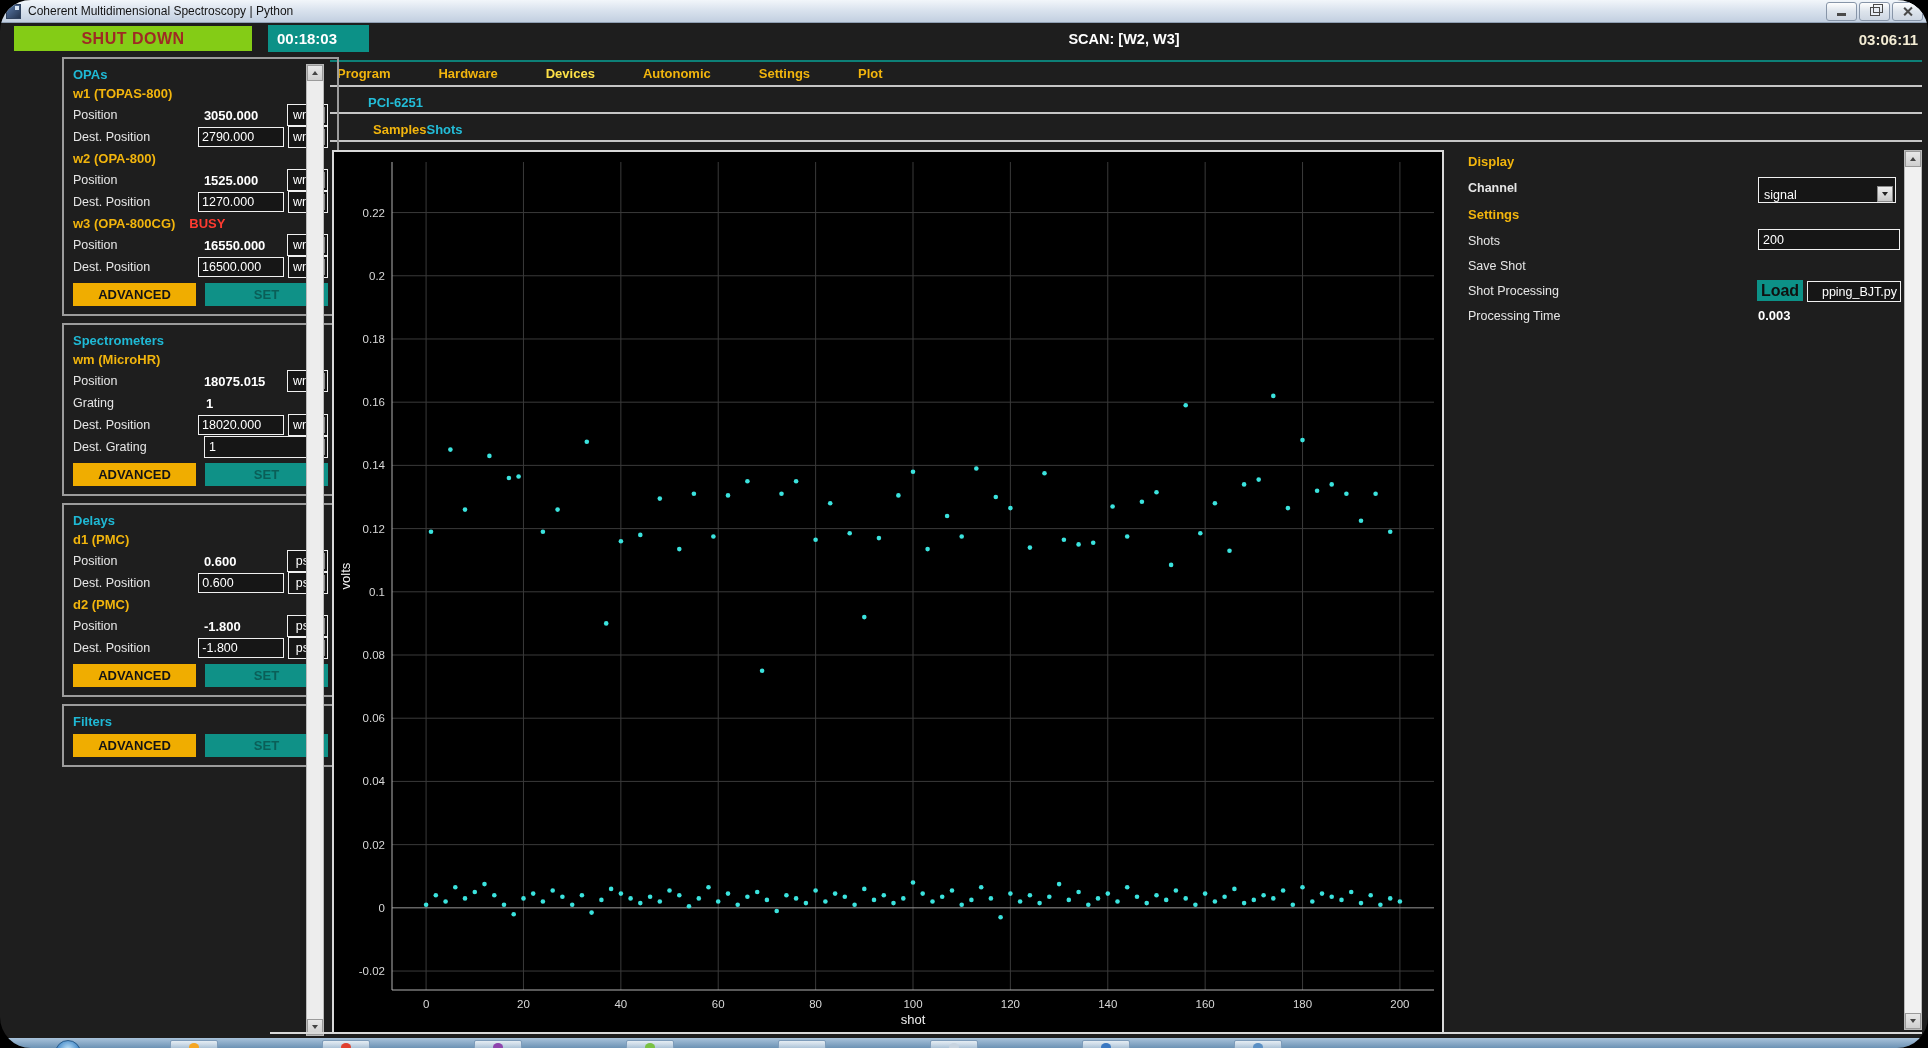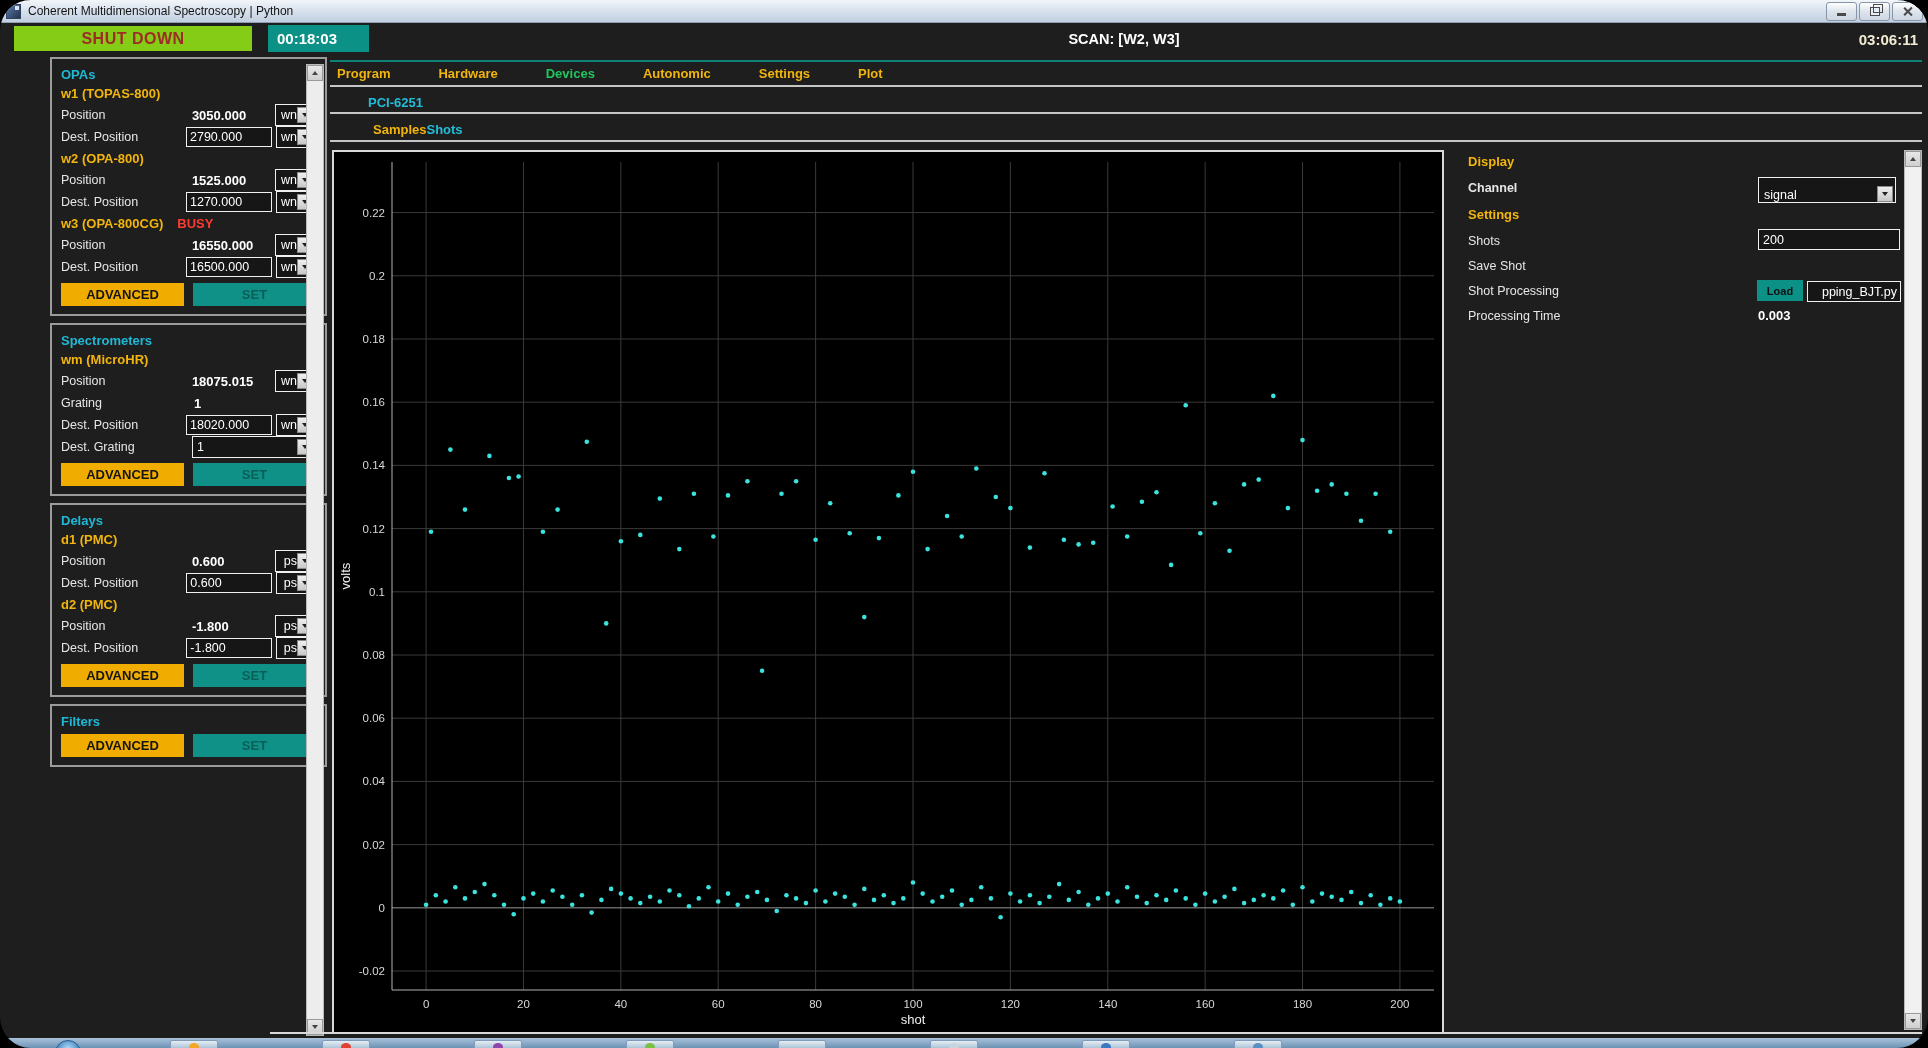--- a/index.html
+++ b/index.html
@@ -27,26 +27,26 @@
   .timer{position:absolute;left:268px;top:25px;width:101px;height:27px;background:#0c9187;
     color:#fff;font-weight:bold;font-size:15px;display:flex;align-items:center;padding-left:9px;box-sizing:border-box;}
   .scan{position:absolute;left:924px;top:31px;width:400px;text-align:center;color:#fff;font-weight:bold;font-size:14.5px;}
   .clock{position:absolute;left:1832px;top:31px;width:86px;text-align:right;color:#f3ecd4;font-weight:bold;font-size:15px;}
   
   .tealline{position:absolute;left:330px;right:6px;top:60px;height:2px;background:#0d8077;}
   .hline{position:absolute;left:330px;right:6px;height:2px;background:#c6c6c6;}
   
   .menurow{position:absolute;left:330px;top:66px;display:flex;gap:48px;padding-left:7px;font-size:13px;font-weight:bold;}
   .menurow .mi{color:#f2b50d;cursor:default;}
-  .menurow .mi.active{color:#22c55e;}
+  .menurow .mi.active{color:#fde047;}
   .pcirow{position:absolute;left:330px;top:95px;padding-left:38px;font-size:13px;font-weight:bold;color:#23bdd8;}
   .tabrow{position:absolute;left:330px;top:122px;display:flex;padding-left:43px;font-size:13px;font-weight:bold;}
   .tabrow .ti{color:#f2b50d;}.tabrow .ti.active{color:#23bdd8;}
   
-  .sidebar{position:absolute;left:22px;top:57px;width:281px;padding-left:28px;}
+  .sidebar{position:absolute;left:34px;top:57px;width:281px;padding-left:28px;}
   .gbox{border:2px solid #9c9c9c;padding:5px 9px 8px 9px;margin-bottom:7px;box-sizing:border-box;width:277px;}
   .sect{color:#1fb9d5;font-weight:bold;font-size:13px;margin:3px 0 4px 0;}
   .sub{color:#f2b50d;font-weight:bold;font-size:13px;margin:3px 0;}
   .busy{color:#ff3b30;margin-left:14px;}
   .srow{display:flex;align-items:center;height:22px;}
   .lbl{width:133px;color:#e6e6e6;font-size:12.5px;}
   .val{width:80px;color:#fff;font-weight:bold;font-size:13px;white-space:nowrap;overflow:hidden;}
   .tinput{width:78px;height:18px;background:#161616;border:1px solid #f0f0f0;color:#fff;font-size:12.5px;
     font-family:"Liberation Sans",sans-serif;padding:0 3px;box-sizing:content-box;}
   .usel{margin-left:4px;width:40px;height:20px;border:1px solid #f0f0f0;background:#161616;display:flex;align-items:center;text-align:right;}
@@ -71,21 +71,21 @@
     border:2px solid #d9d9d9;}
   
   .rp-label{position:absolute;color:#e6e6e6;font-size:12.5px;}
   .rp-head{position:absolute;color:#f2b50d;font-weight:bold;font-size:13px;}
   .rp-sel{position:absolute;width:138px;height:26px;border:1px solid #f0f0f0;background:#161616;
     display:flex;align-items:flex-end;box-sizing:border-box;}
   .rp-sel .ut{flex:1;color:#fff;font-size:12.5px;padding-left:5px;}
   .rp-input{position:absolute;width:132px;height:19px;background:#161616;border:1px solid #f0f0f0;
     color:#fff;font-size:12.5px;font-family:"Liberation Sans",sans-serif;padding:0 4px;}
   .loadbtn{position:absolute;width:46px;height:21px;background:#0c9187;color:#101010;font-weight:bold;
-    font-size:11px;display:flex;align-items:center;justify-content:center;}
+    font-size:16px;display:flex;align-items:center;justify-content:center;}
   .fileinput{position:absolute;width:86px;height:19px;background:#161616;border:1px solid #f0f0f0;
     color:#fff;font-size:12.5px;font-family:"Liberation Sans",sans-serif;padding:0 3px;text-align:right;}
   .rp-val{position:absolute;color:#fff;font-weight:bold;font-size:13px;}
   
   .bottomline{position:absolute;left:270px;right:6px;top:1032px;height:2px;background:#d9d9d9;}
   .taskbar{position:absolute;left:0;right:0;top:1038px;height:10px;
     background:linear-gradient(#a9c3db,#6c92b4);overflow:hidden;}
   .orb{position:absolute;left:55px;top:2px;width:24px;height:24px;border-radius:50%;
     background:radial-gradient(circle at 50% 35%,#bfe2f8,#3b82c4 60%,#1c4a7a);border:1px solid #2a5c8a;}
   .ttile{position:absolute;top:2px;width:48px;height:10px;border-radius:2px;

